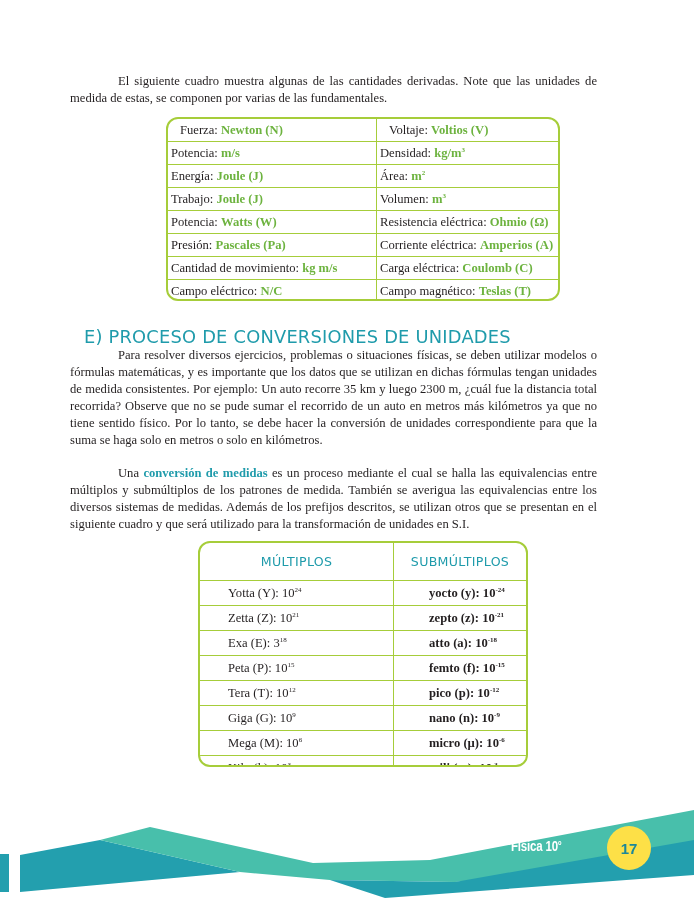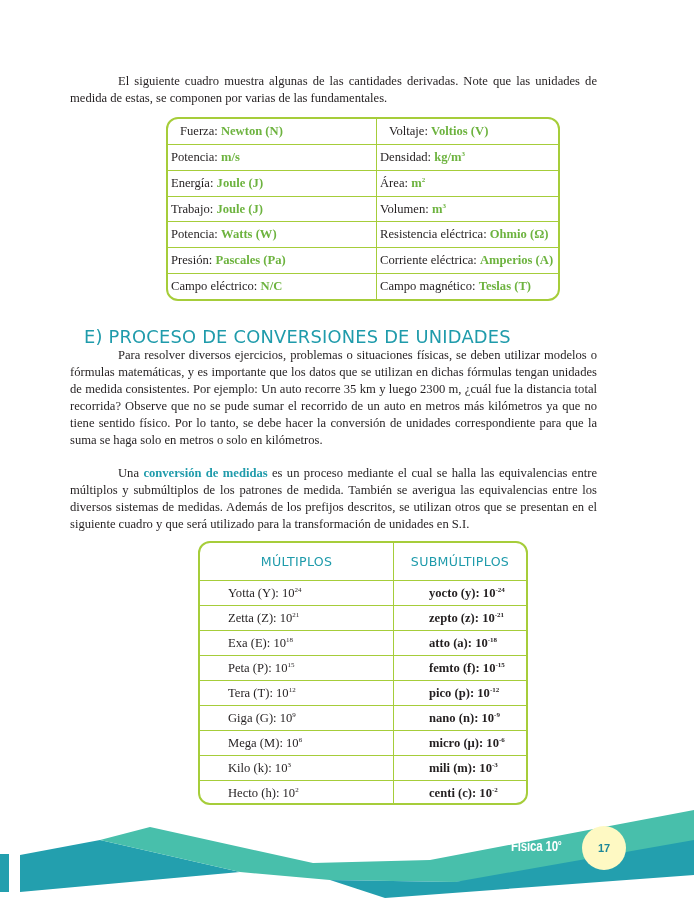--- a/index.html
+++ b/index.html
@@ -37,21 +37,21 @@
 
   h2.sec {
     position: absolute; left: 84px; top: 327px; margin: 0;
     font-family: "DejaVu Sans", sans-serif; font-weight: normal;
     font-size: 17.5px; letter-spacing: 0.2px; color: #1f9bab;
     transform: scaleX(1.02); transform-origin: left;
   }
 
   
   .pf {
-    position: absolute; left: 198px; top: 541px; width: 330px; height: 264px;
+    position: absolute; left: 198px; top: 541px; width: 330px; height: 226px;
     border: 2px solid #a6cd3a; border-radius: 12px; box-sizing: border-box;
     overflow: hidden;
   }
   .pf table { border-collapse: collapse; width: 100%; height: 100%; }
   .pf th {
     font-family: "DejaVu Sans", sans-serif; font-weight: normal;
     color: #1f9bab; font-size: 12.6px; height: 35px; letter-spacing: 0.3px;
     border-right: 1px solid #a6cd3a; border-bottom: 1px solid #a6cd3a;
   }
   .pf th:last-child { border-right: none; }
@@ -66,25 +66,25 @@
   
   .footer { position: absolute; left: 0; top: 810px; width: 694px; height: 90px; }
   .footer-label {
     position: absolute; left: 511px; top: 838px;
     font-family: "Liberation Sans", "DejaVu Sans", sans-serif; font-weight: bold;
     color: #ffffff; font-size: 14px; letter-spacing: -0.2px;
     transform: scaleX(0.82); transform-origin: left;
   }
   .footer-label sup { font-size: 7px; vertical-align: 6px; }
   .page-circle {
-    position: absolute; left: 582px; top: 826px; width: 44px; height: 44px;
-    border-radius: 50%; background: #fef9c3;
+    position: absolute; left: 607px; top: 826px; width: 44px; height: 44px;
+    border-radius: 50%; background: #fde047;
     display: flex; align-items: center; justify-content: center;
     font-family: "Liberation Sans", "DejaVu Sans", sans-serif; font-weight: bold;
-    font-size: 11px; color: #1d8799;
+    font-size: 15px; color: #1d8799;
   }
 </style>
 </head>
 <body>
 
 <p class="para" style="top:73px;"><span class="indent"></span><span>El siguiente cuadro muestra algunas de las cantidades derivadas. Note que las unidades de medida de estas, se componen por varias de las fundamentales.</span></p>
 
 <div class="dq">
   <table>
     <tbody id="dq-body">
@@ -106,20 +106,24 @@
         </tr>
         <tr>
           <td><span>Potencia: </span><span class="u"><span>Watts (W)</span></span></td>
           <td><span>Resistencia eléctrica: </span><span class="u"><span>Ohmio (Ω)</span></span></td>
         </tr>
         <tr>
           <td><span>Presión: </span><span class="u"><span>Pascales (Pa)</span></span></td>
           <td><span>Corriente eléctrica: </span><span class="u"><span>Amperios (A)</span></span></td>
         </tr>
         <tr>
+          <td><span>Cantidad de movimiento: </span><span class="u"><span>kg m/s</span></span></td>
+          <td><span>Carga eléctrica: </span><span class="u"><span>Coulomb (C)</span></span></td>
+        </tr>
+        <tr>
           <td><span>Campo eléctrico: </span><span class="u"><span>N/C</span></span></td>
           <td><span>Campo magnético: </span><span class="u"><span>Teslas (T)</span></span></td>
         </tr>
       </tbody>
   </table>
 </div>
 
 <h2 class="sec">E) PROCESO DE CONVERSIONES DE UNIDADES</h2>
 
 <p class="para" style="top:347px;"><span class="indent"></span><span>Para resolver diversos ejercicios, problemas o situaciones físicas, se deben utilizar modelos o fórmulas matemáticas, y es importante que los datos que se utilizan en dichas fórmulas tengan unidades de medida consistentes. Por ejemplo: Un auto recorre 35 km y luego 2300 m, ¿cuál fue la distancia total recorrida? Observe que no se pude sumar el recorrido de un auto en metros más kilómetros ya que no tiene sentido físico. Por lo tanto, se debe hacer la conversión de unidades correspondiente para que la suma se haga solo en metros o solo en kilómetros.</span></p>
@@ -137,21 +141,21 @@
     <tbody id="pf-body">
         <tr>
           <td><span>Yotta (Y): 10</span><sup>24</sup></td>
           <td><span>yocto (y): 10</span><sup>-24</sup></td>
         </tr>
         <tr>
           <td><span>Zetta (Z): 10</span><sup>21</sup></td>
           <td><span>zepto (z): 10</span><sup>-21</sup></td>
         </tr>
         <tr>
-          <td><span>Exa (E): 10</span><sup>18</sup></td>
+          <td><span>Exa (E): 3</span><sup>18</sup></td>
           <td><span>atto (a): 10</span><sup>-18</sup></td>
         </tr>
         <tr>
           <td><span>Peta (P): 10</span><sup>15</sup></td>
           <td><span>femto  (f): 10</span><sup>-15</sup></td>
         </tr>
         <tr>
           <td><span>Tera (T): 10</span><sup>12</sup></td>
           <td><span>pico (p): 10</span><sup>-12</sup></td>
         </tr>

